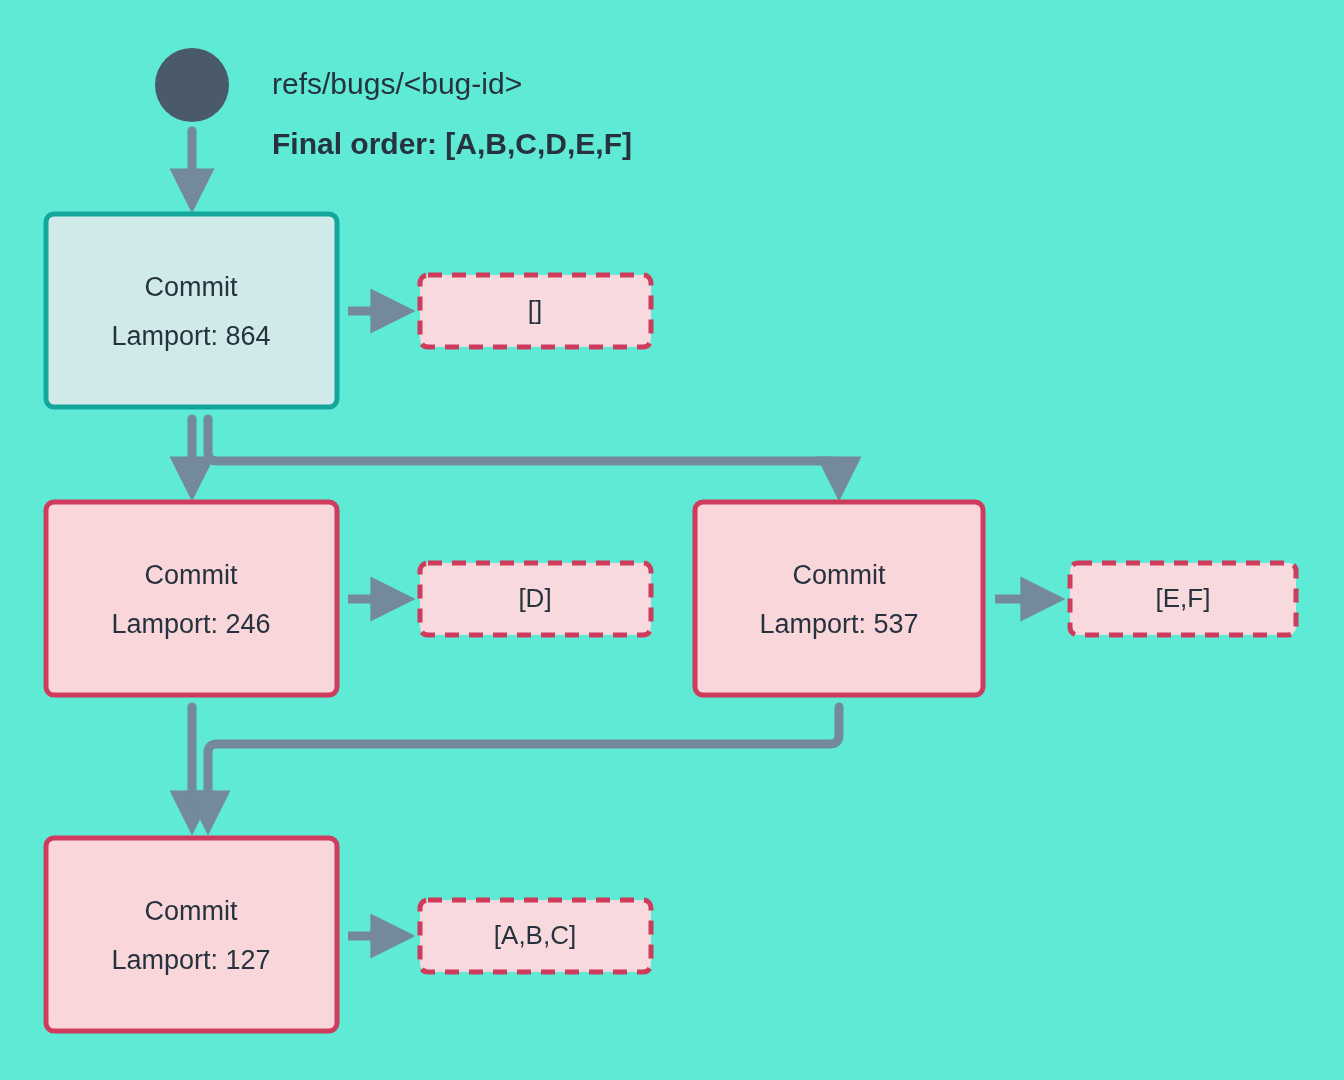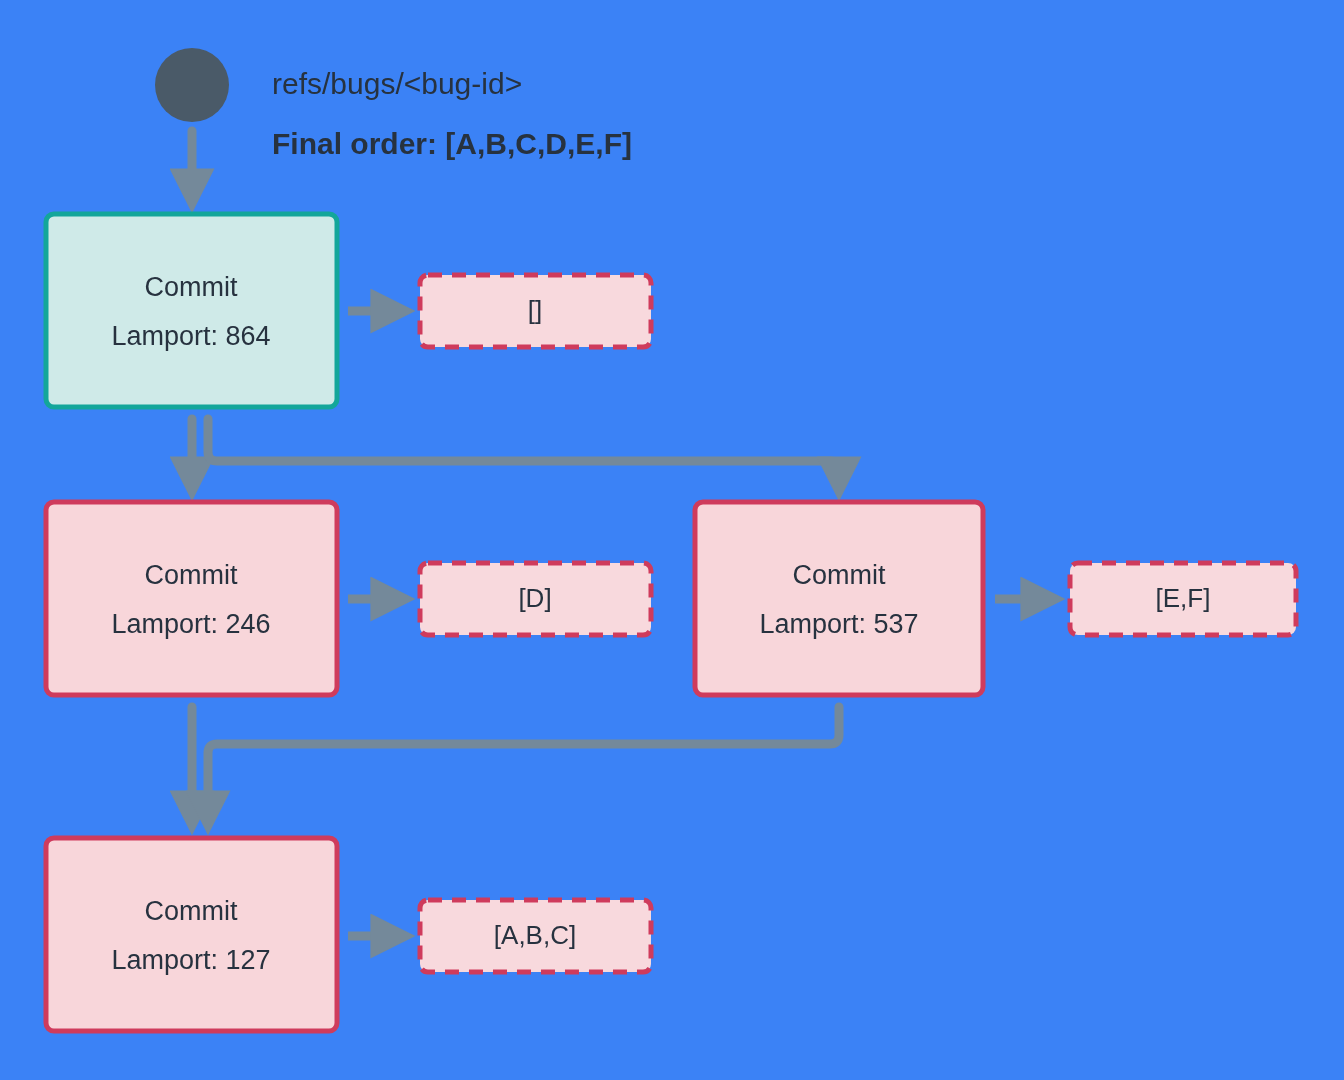--- a/index.html
+++ b/index.html
@@ -11,21 +11,21 @@
   body {
     width: 1344px;
     height: 1080px;
     font-family: "Liberation Sans", sans-serif;
     overflow: hidden;
   }
   #diagram-root {
     position: relative;
     width: 1344px;
     height: 1080px;
-    background: #3b82f6;
+    background: #5eead4;
   }
   svg.diagram-canvas {
     position: absolute;
     top: 0;
     left: 0;
     width: 1344px;
     height: 1080px;
     display: block;
   }
   .node-label {

